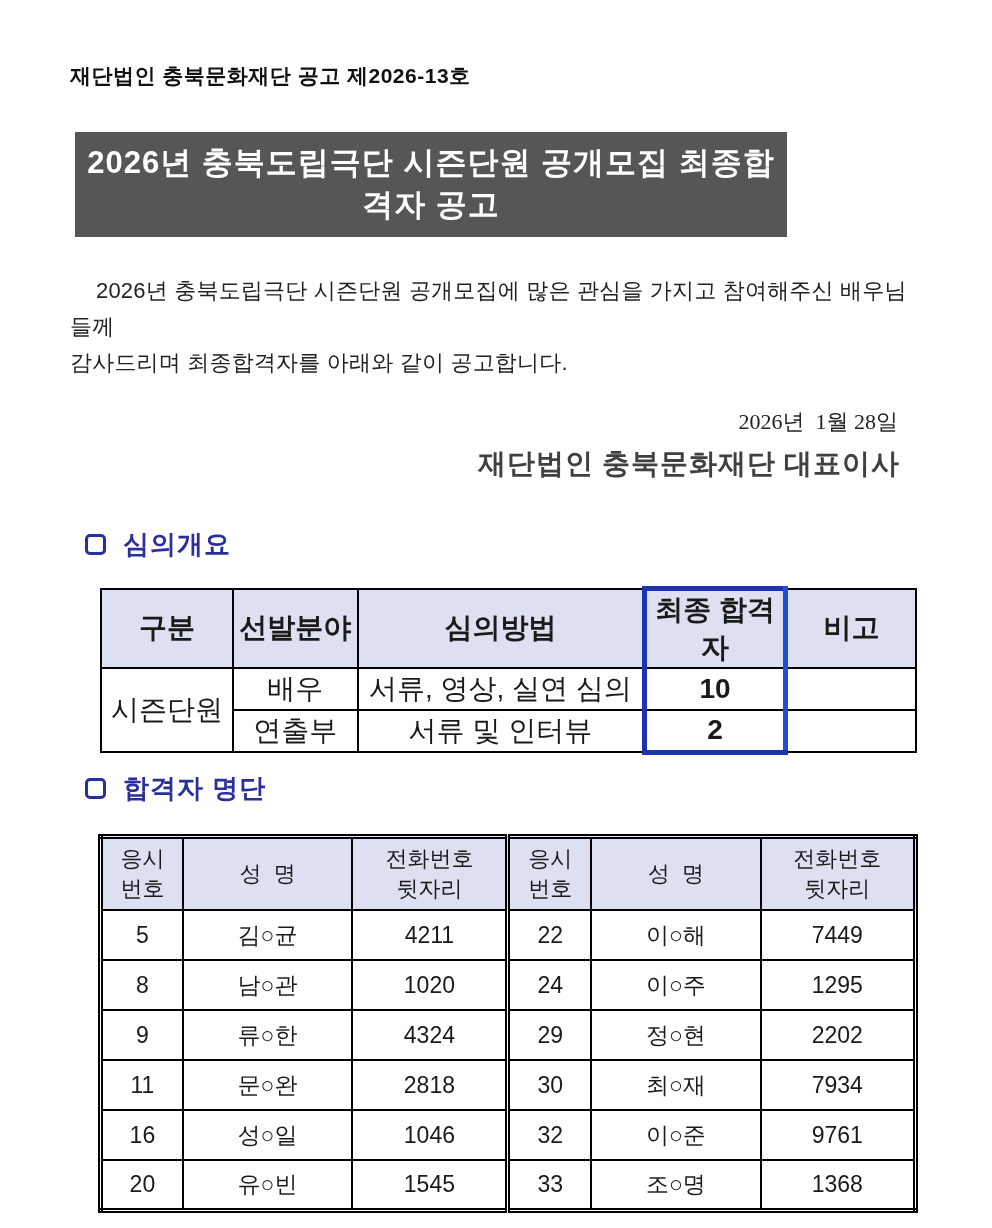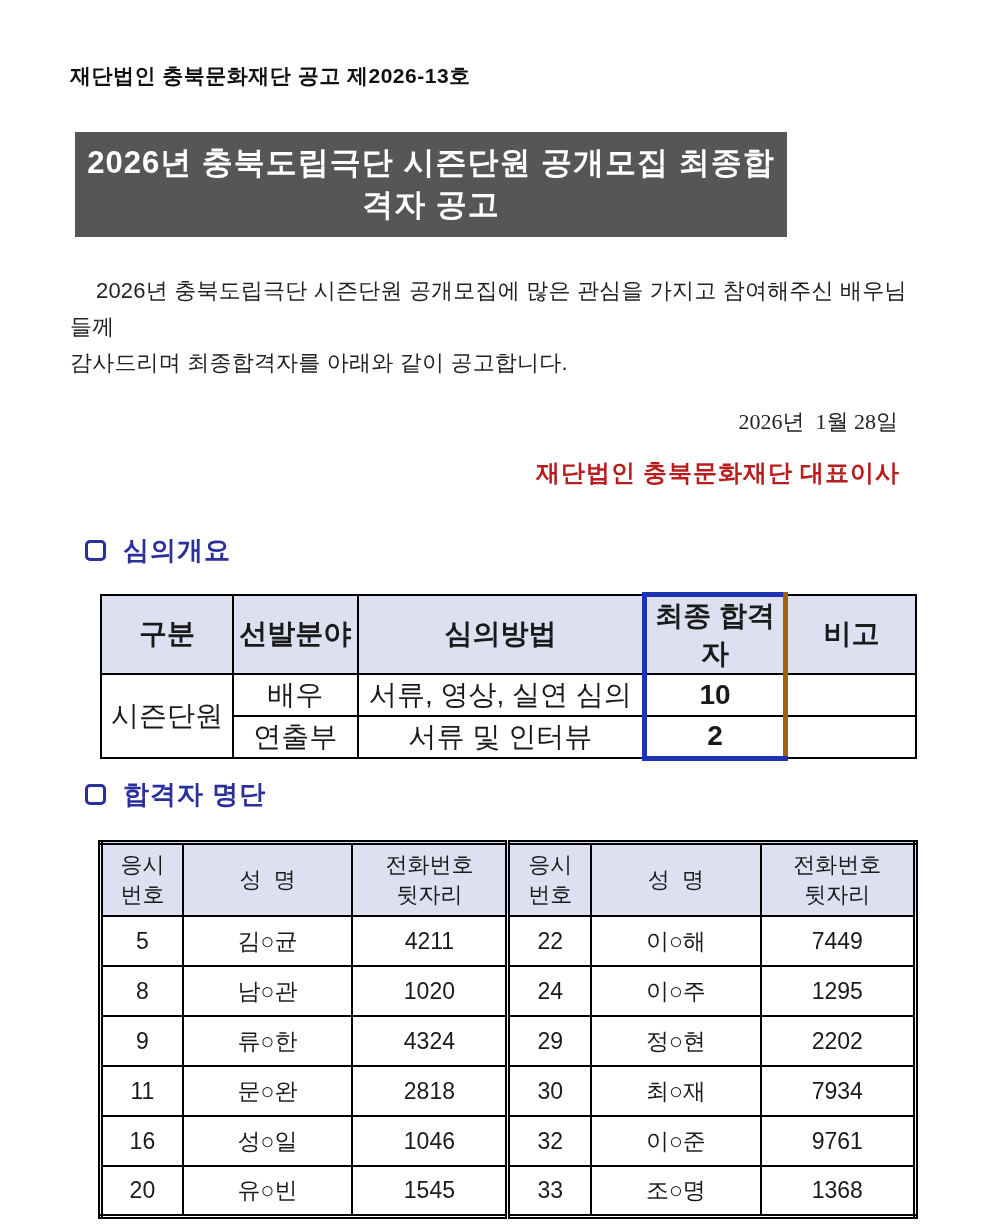--- a/index.html
+++ b/index.html
@@ -46,28 +46,28 @@
   .date-line {
     margin-top: 26px;
     text-align: right;
     padding-right: 22px;
     font-family: "Liberation Serif", serif;
     font-size: 22px;
     color: #222;
     white-space: pre-wrap;
   }
   .signer-line {
-    margin-top: 20px;
+    margin-top: 8px;
     text-align: right;
     padding-right: 20px;
     font-family: "Liberation Serif", serif;
-    font-size: 24px;
+    font-size: 28px;
     font-weight: bold;
     letter-spacing: 1px;
-    color: #b91c1c;
+    color: #404040;
   }
 
   .section-heading {
     display: flex;
     align-items: center;
     gap: 17px;
     margin-left: 15px;
     color: #2b2f9c;
     font-size: 26px;
     font-weight: bold;
@@ -100,21 +100,21 @@
   }
   .review-table th {
     background: #dce0f0;
     font-weight: bold;
     height: 44px;
     white-space: pre-wrap;
   }
   .review-table td { height: 42px; font-weight: normal; }
   .review-table td.count { font-weight: bold; }
   .review-table .hl-top    { border-top: 5px solid #1c33b2; }
-  .review-table .hl-side   { border-left: 5px solid #1c33b2; border-right: 5px solid #a16207; }
+  .review-table .hl-side   { border-left: 5px solid #1c33b2; border-right: 5px solid #1d4ed8; }
   .review-table .hl-bottom { border-bottom: 5px solid #1c33b2; }
 
   
   .pass-table {
     margin: 28px 0 0 28px;
     width: 820px;
     table-layout: fixed;
     border: 5px double #000;
   }
   .pass-table th, .pass-table td {

